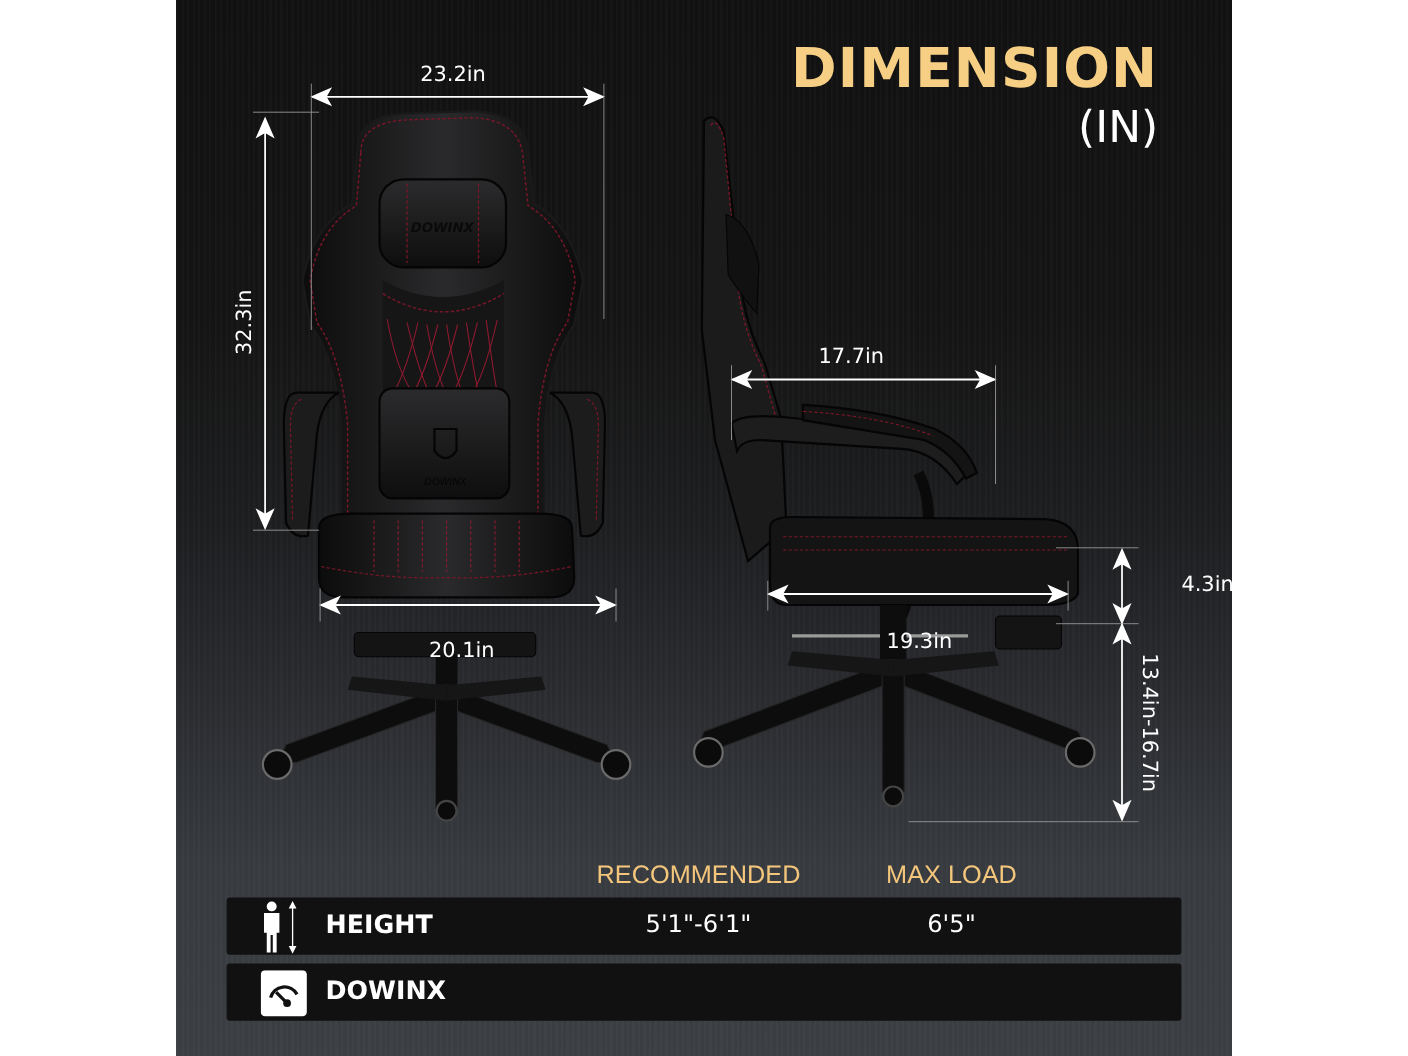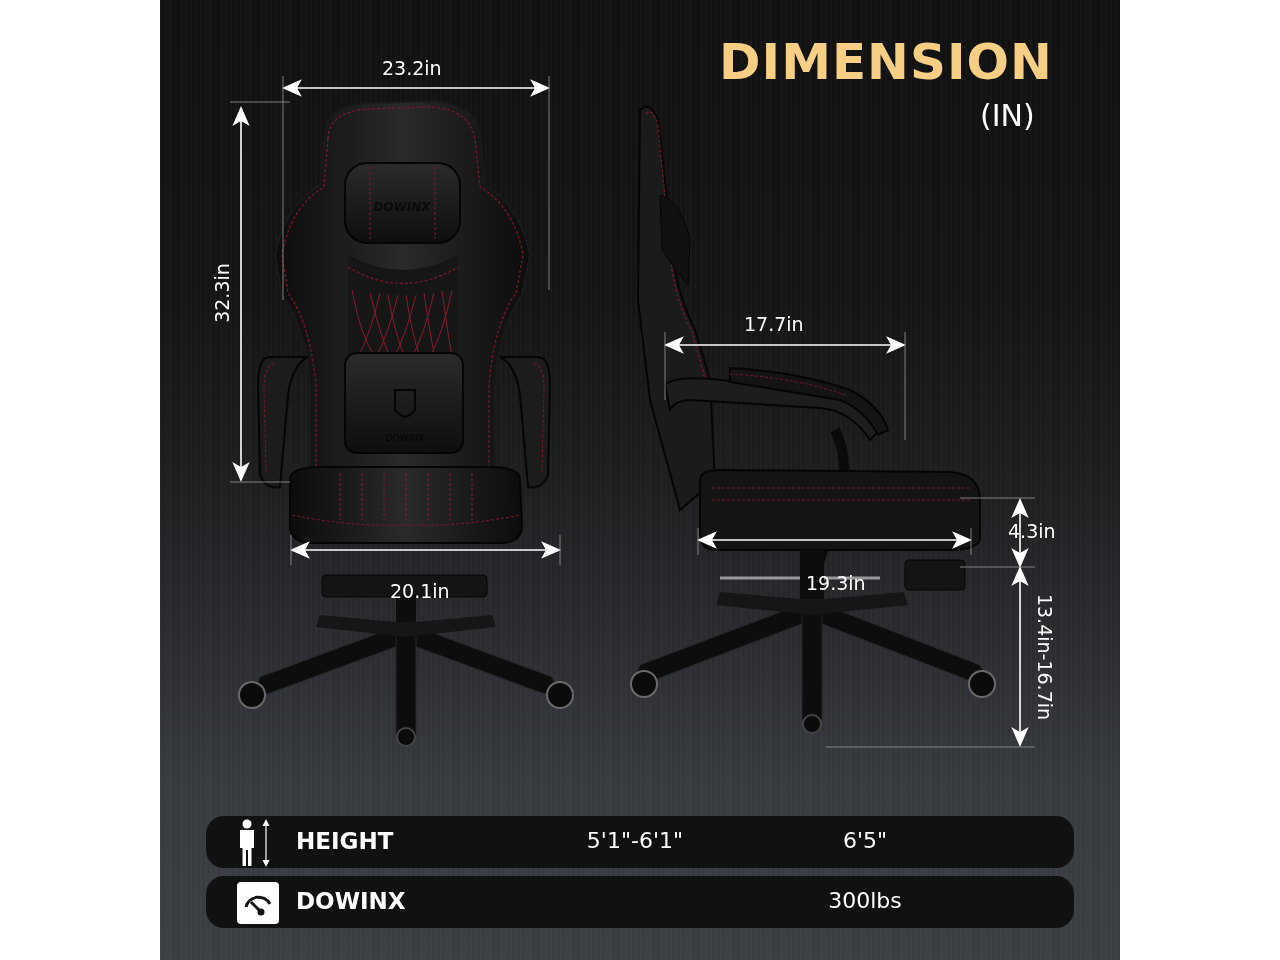--- a/index.html
+++ b/index.html
@@ -14,34 +14,34 @@
       linear-gradient(180deg, #111111 0%, #141414 30%, #1d1e20 50%, #2b2d31 68%, #373a3f 82%, #3b3e43 100%);
     overflow: hidden;
   }
   .title {
     position: absolute; left: 546px; top: 32px; width: 360px; text-align: center;
     font-family: "DejaVu Sans", sans-serif; font-weight: bold; font-size: 50px; letter-spacing: 1px;
     color: #f6cf85; line-height: 60px;
   }
   .subtitle {
     position: absolute; left: 820px; top: 96px; width: 70px; text-align: left;
-    font-family: "DejaVu Sans", sans-serif; font-size: 30px; color: #ffffff; line-height: 40px;
+    font-family: "DejaVu Sans", sans-serif; font-size: 40px; color: #ffffff; line-height: 40px;
   }
   .chair { position: absolute; }
   .dim-label {
     position: absolute; color: #ffffff; font-family: "DejaVu Sans", sans-serif; font-size: 19px; white-space: nowrap;
   }
   .dim-label.vert { transform: rotate(90deg); transform-origin: center center; }
   .dim-label.vertccw { transform: rotate(-90deg); transform-origin: center center; }
   .col-head {
     position: absolute; top: 782px; color: #f3c67c; font-family: "Liberation Sans", sans-serif;
     font-size: 23px; text-align: center; width: 260px;
   }
   .row {
-    position: absolute; left: 46px; width: 868px; height: 52px; background: #111111; border-radius: 18px;
+    position: absolute; left: 46px; width: 868px; height: 52px; background: #111111; border-radius: 3px;
   }
   .row-label {
     position: absolute; left: 90px; top: 12px; color: #ffffff; font-family: "DejaVu Sans", sans-serif;
     font-weight: bold; font-size: 23px;
   }
   .row-val {
     position: absolute; top: 12px; width: 260px; text-align: center; color: #ffffff;
     font-family: "DejaVu Sans", sans-serif; font-size: 22px;
   }
   .icon-box { position: absolute; }
@@ -207,23 +207,25 @@
       <line x1="800" y1="567" x2="875" y2="567" stroke-width="0.8" stroke="#9a9a9a"></line>
 
       <line x1="860" y1="568" x2="860" y2="745"></line>
       <polygon points="860,568 853,584 860,580 867,584"></polygon>
       <polygon points="860,745 853,729 860,733 867,729"></polygon>
       <line x1="666" y1="747" x2="875" y2="747" stroke-width="0.8" stroke="#9a9a9a"></line>
     </g>
   </svg>
   <div class="dim-label" style="left:584px;top:313px">17.7in</div>
   <div class="dim-label" style="left:646px;top:572px">19.3in</div>
-  <div class="dim-label" style="left:848px;top:520px">4.3in</div>
+  <div class="dim-label" style="left:914px;top:520px">4.3in</div>
   <div class="dim-label vert" style="left:815px;top:646px;width:140px;text-align:center">13.4in-16.7in</div>
 
+  <div class="col-head" style="left:345px">RECOMMENDED</div>
+  <div class="col-head" style="left:575px">MAX LOAD</div>
 
   <div class="row" style="top:816px">
     <svg class="icon-box" style="left:30px;top:2px" width="44" height="50" viewBox="0 0 44 50">
       <circle cx="11" cy="6" r="4.5" fill="#fff"></circle>
       <path d="M4 12 L18 12 L18 30 L15.5 30 L15.5 48 L12 48 L12 32 L10 32 L10 48 L6.5 48 L6.5 30 L4 30 Z" fill="#fff"></path>
       <line x1="30" y1="4" x2="30" y2="46" stroke="#fff" stroke-width="1.2"></line>
       <polygon points="30,1 26.5,8 33.5,8" fill="#fff"></polygon>
       <polygon points="30,49 26.5,42 33.5,42" fill="#fff"></polygon>
     </svg>
     <div class="row-label">HEIGHT</div>
@@ -232,16 +234,15 @@
   </div>
 
   <div class="row" style="top:876px">
     <svg class="icon-box" style="left:31px;top:6px" width="42" height="42" viewBox="0 0 42 42">
       <rect x="0" y="0" width="42" height="42" rx="4" fill="#fff"></rect>
       <path d="M9 25 A13 13 0 0 1 33 22" fill="none" stroke="#111" stroke-width="3"></path>
       <line x1="14" y1="20" x2="23" y2="29" stroke="#111" stroke-width="3"></line>
       <circle cx="24" cy="30" r="3.5" fill="#111"></circle>
     </svg>
     <div class="row-label">DOWINX</div>
-    <div class="row-val" style="left:529px">300lbs</div>
   </div>
 
 </div>
 
 </body></html>

